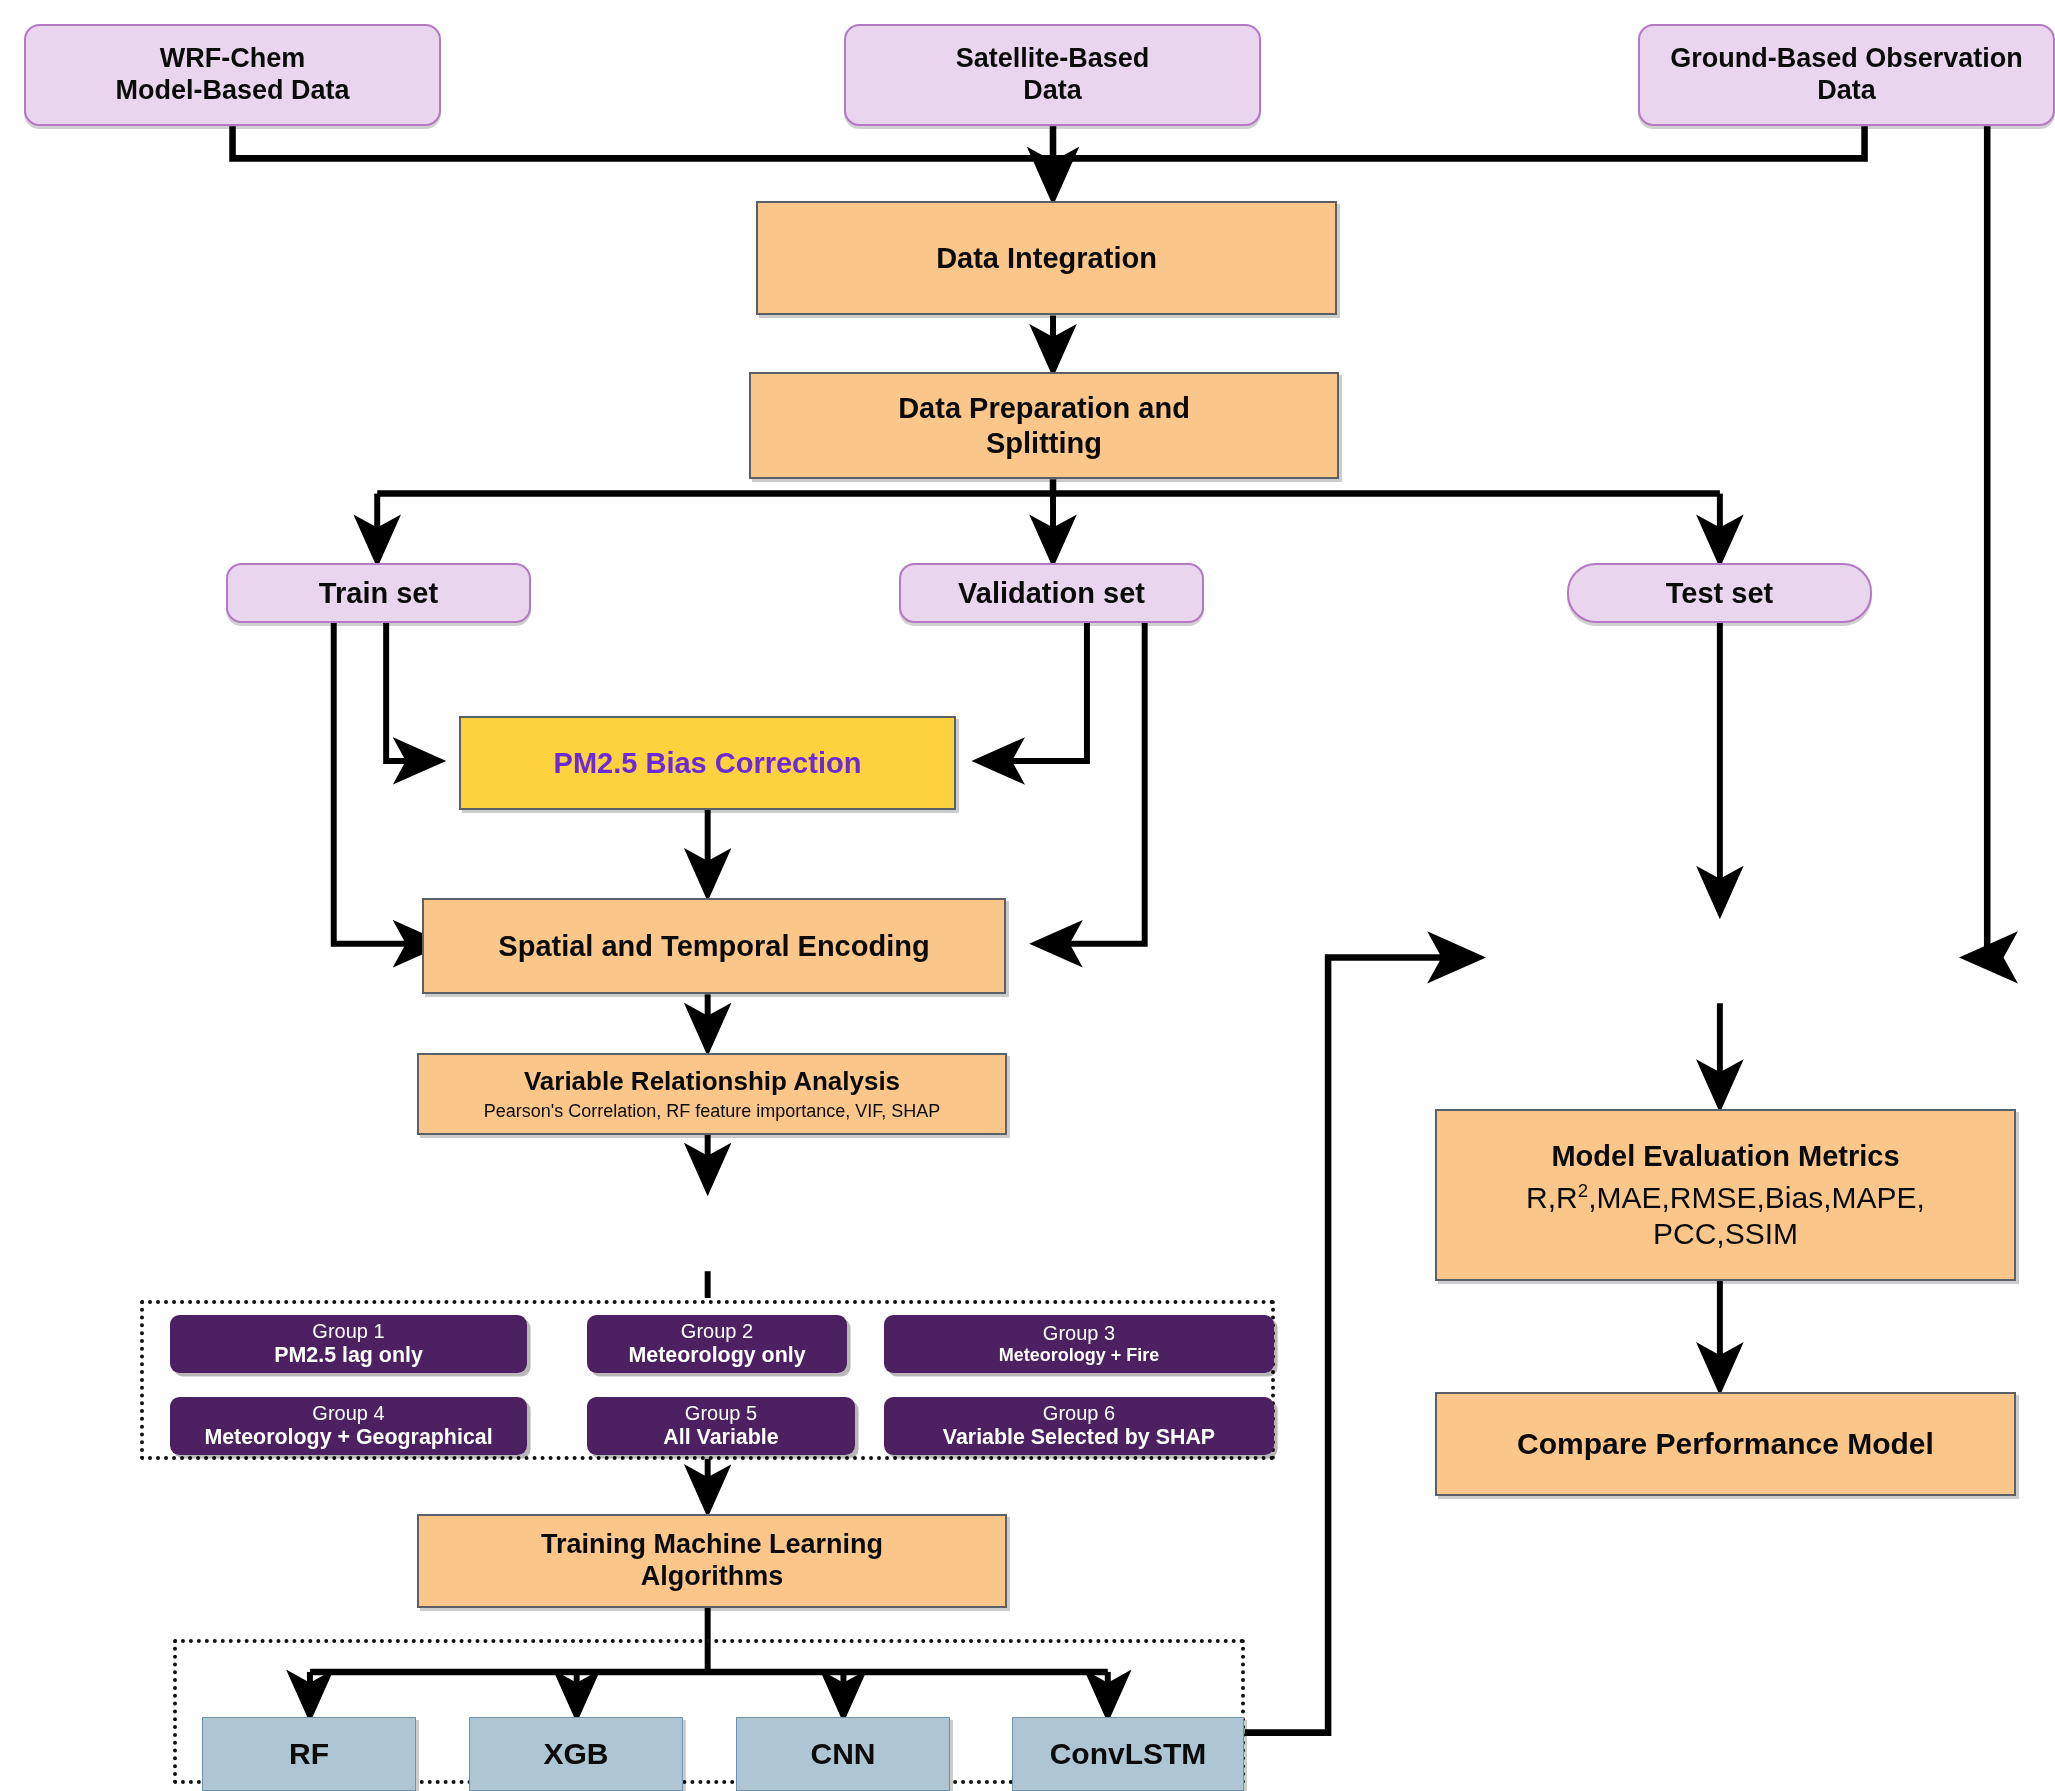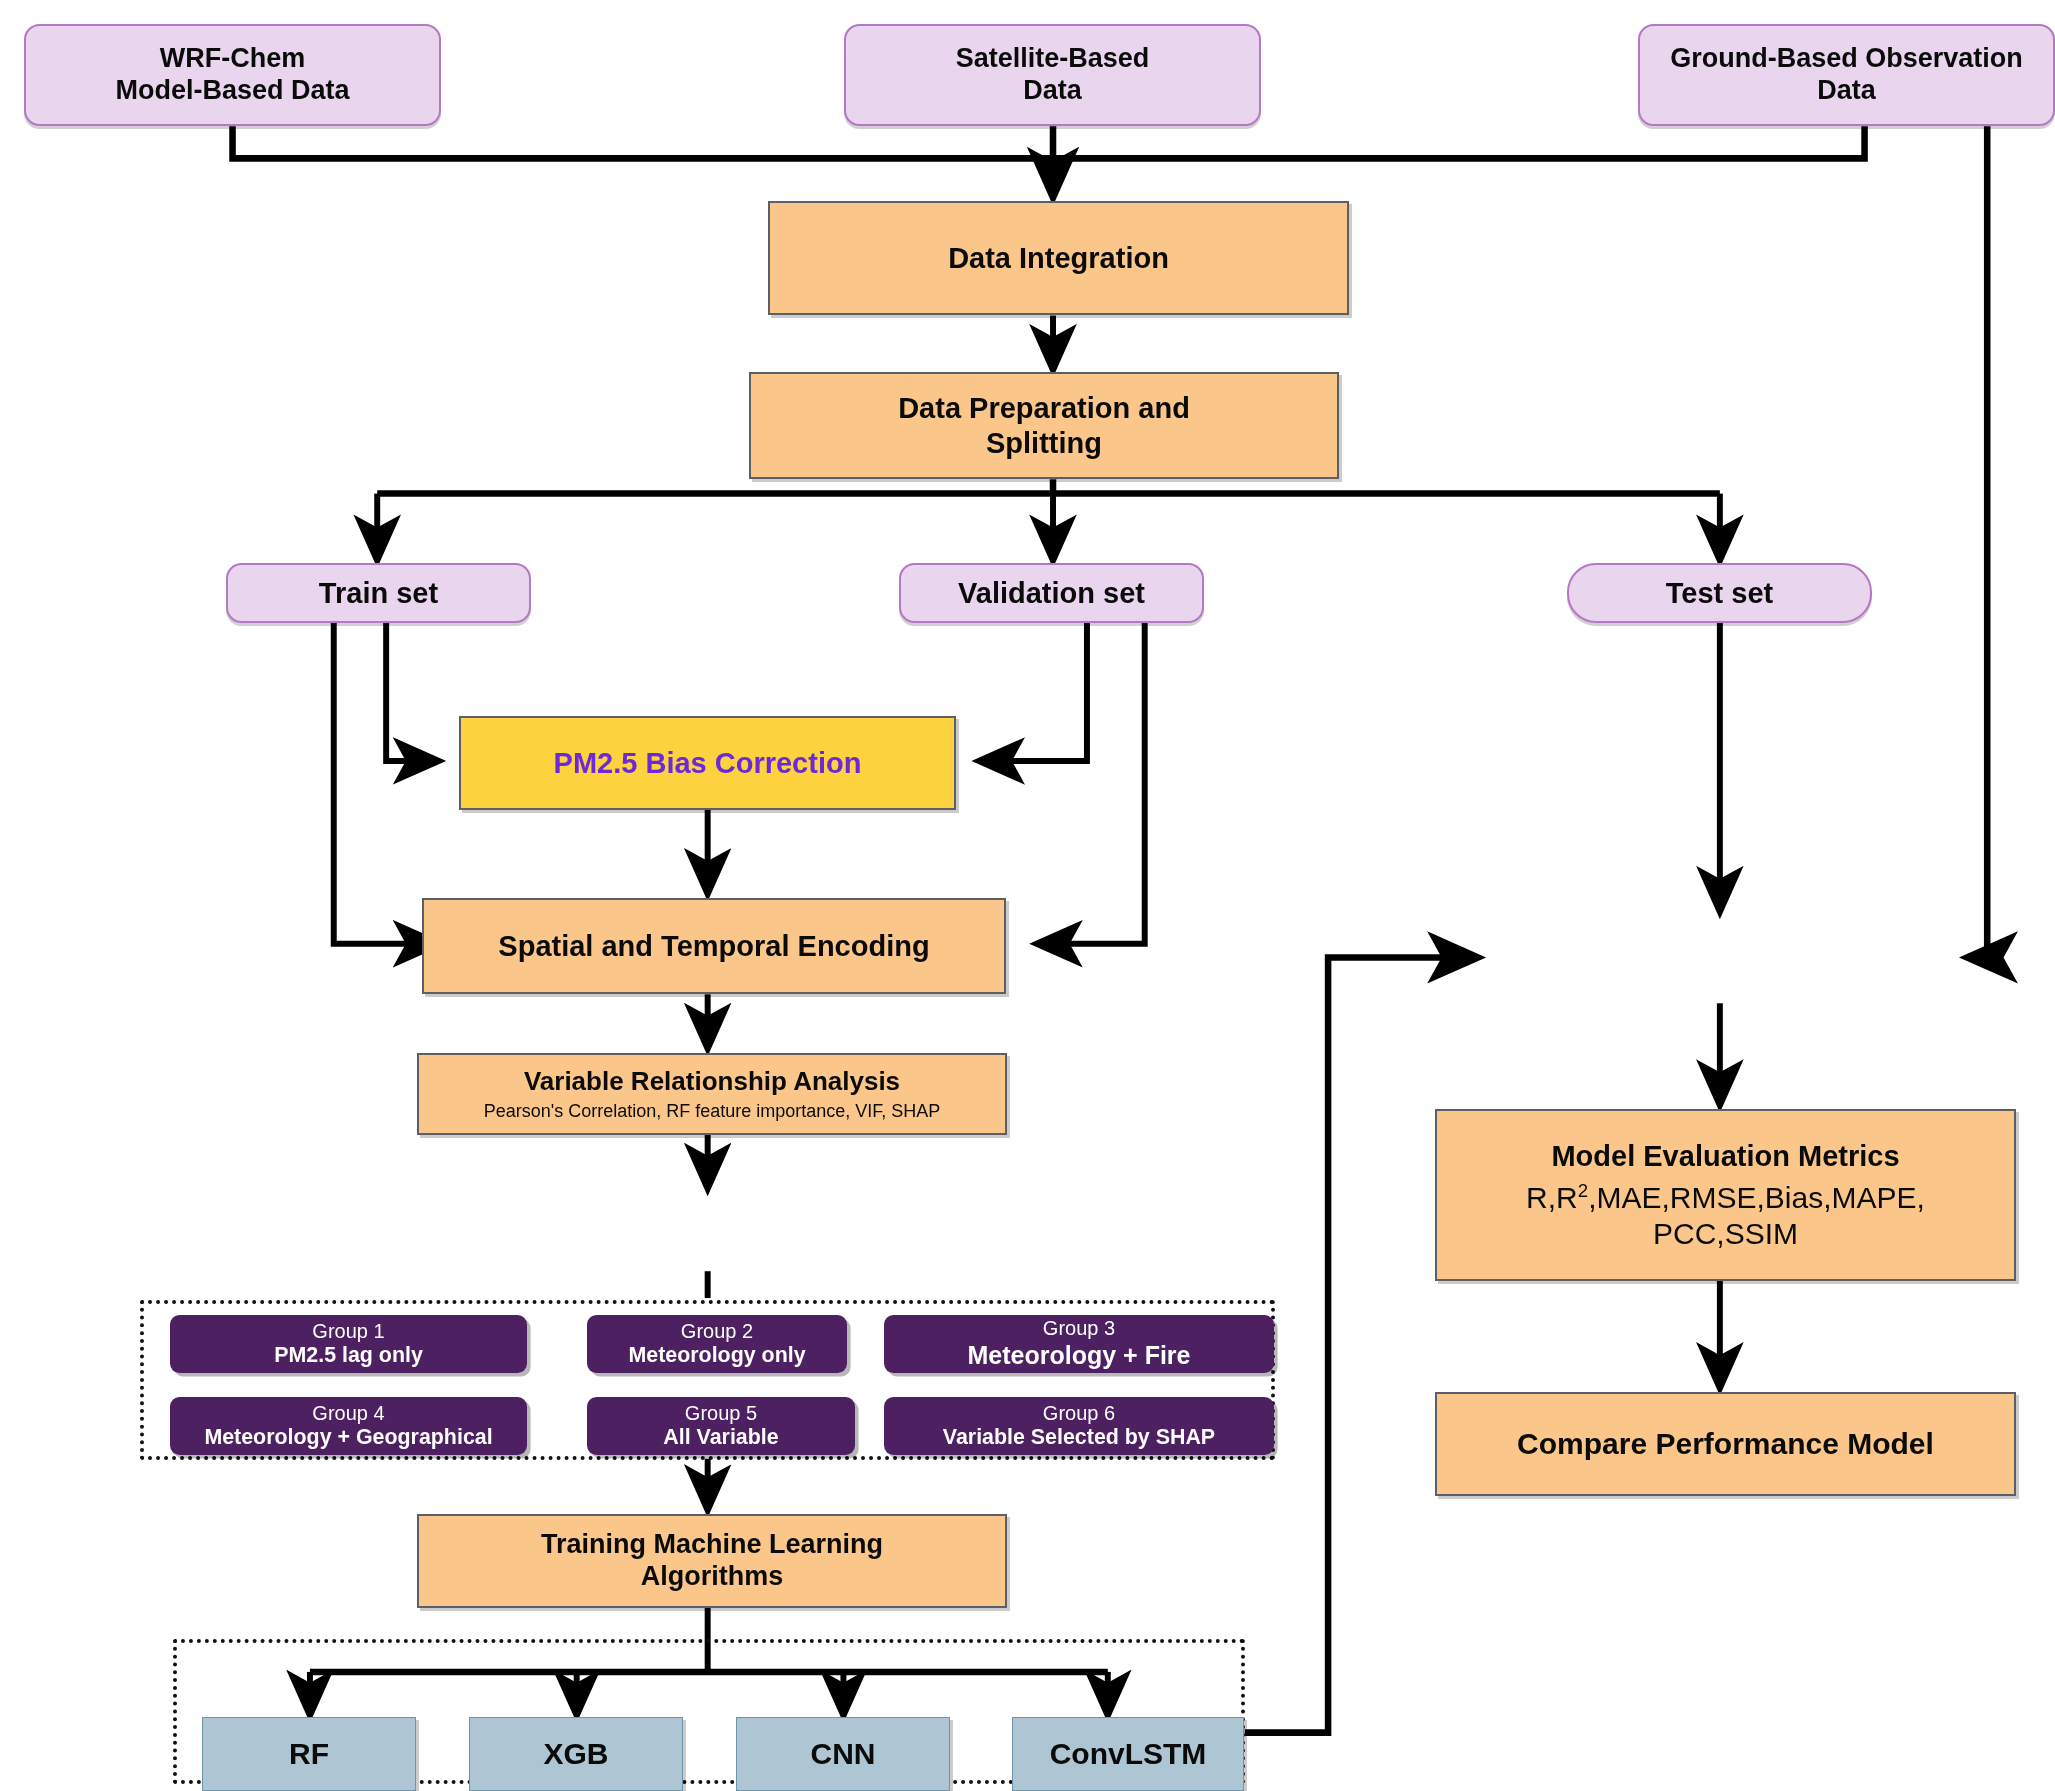--- a/index.html
+++ b/index.html
@@ -107,21 +107,21 @@
   <div class="node n-purple" style="left:844px;top:24px;width:417px;height:102px;font-size:27px;">
     <span>Satellite-Based</span>
     <span>Data</span>
   </div>
 
   <div class="node n-purple" style="left:1638px;top:24px;width:417px;height:102px;font-size:27px;">
     <span>Ground-Based Observation</span>
     <span>Data</span>
   </div>
 
-  <div class="node n-orange" style="left:756px;top:201px;width:581px;height:114px;font-size:29px;margin-left:12px;">
+  <div class="node n-orange" style="left:756px;top:201px;width:581px;height:114px;font-size:29px;">
     <span>Data Integration</span>
   </div>
 
   <div class="node n-orange" style="left:749px;top:372px;width:590px;height:107px;font-size:29px;">
     <span>Data Preparation and</span>
     <span>Splitting</span>
   </div>
 
   <div class="node n-purple" style="left:226px;top:563px;width:305px;height:60px;font-size:29px;">
     <span>Train set</span>
@@ -154,21 +154,21 @@
   <div class="node n-darkpurple" style="left:170px;top:1315px;width:357px;height:58px;">
     <span class="grp-title" style="font-size:20px;">Group 1</span>
     <span class="grp-sub" style="font-size:21.4px;">PM2.5 lag only</span>
   </div>
   <div class="node n-darkpurple" style="left:587px;top:1315px;width:260px;height:58px;">
     <span class="grp-title" style="font-size:20px;">Group 2</span>
     <span class="grp-sub" style="font-size:21.4px;">Meteorology only</span>
   </div>
   <div class="node n-darkpurple" style="left:884px;top:1315px;width:390px;height:58px;">
     <span class="grp-title" style="font-size:20px;">Group 3</span>
-    <span class="grp-sub" style="font-size:25px;text-align:right;">Meteorology + Fire</span>
+    <span class="grp-sub" style="font-size:18px;text-align:right;">Meteorology + Fire</span>
   </div>
 
   <div class="node n-darkpurple" style="left:170px;top:1397px;width:357px;height:58px;">
     <span class="grp-title" style="font-size:20px;">Group 4</span>
     <span class="grp-sub" style="font-size:21.4px;">Meteorology + Geographical</span>
   </div>
   <div class="node n-darkpurple" style="left:587px;top:1397px;width:268px;height:58px;">
     <span class="grp-title" style="font-size:20px;">Group 5</span>
     <span class="grp-sub" style="font-size:21.4px;">All Variable</span>
   </div>

